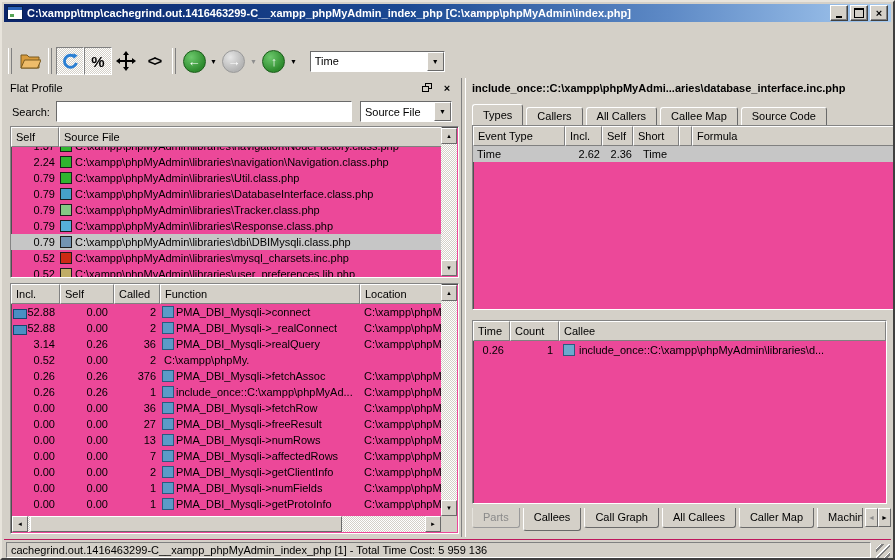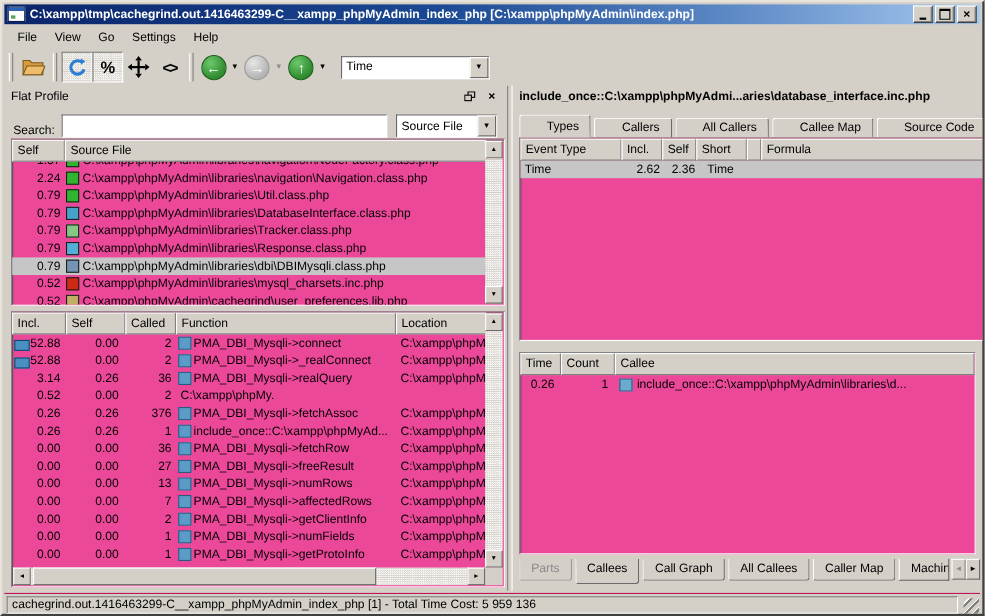--- a/index.html
+++ b/index.html
@@ -44,21 +44,21 @@
   .combo .cval{flex:1;padding:0 4px;white-space:nowrap;overflow:hidden;}
   .combo .cbtn{width:17px;height:100%;background:#d4d0c8;border:1px solid;border-color:#fff #6a6a6a #6a6a6a #fff;
      display:flex;align-items:center;justify-content:center;font-size:7px;box-sizing:border-box;}
   #evcombo{width:135px;margin-left:10px;}
 
   
   #dock{position:absolute;left:2px;top:76px;width:457px;height:459px;}
   #dock-head{height:20px;display:flex;align-items:center;padding:0 6px;}
   #dock-head .dtitle{flex:1;}
   .dicon{width:16px;height:14px;display:flex;align-items:center;justify-content:center;margin-left:4px;font-weight:bold;}
-  #search-row{height:27px;display:flex;align-items:flex-end;padding-left:8px;}
+  #search-row{height:27px;display:flex;align-items:center;padding-left:8px;}
   #search-row label{margin-right:6px;}
   #search-input{width:296px;height:21px;box-sizing:border-box;border:1px solid;border-color:#6a6a6a #fff #fff #6a6a6a;
      background:#fff;font:inherit;padding:0 3px;}
   #group-combo{width:92px;margin-left:8px;}
 
   
   .listbox{position:absolute;background:#ec4899;border:1px solid;border-color:#848484 #fff #fff #848484;
      box-shadow:inset 1px 1px 0 #505050;box-sizing:border-box;overflow:hidden;}
   .hc{background:#d4d0c8;border:1px solid;border-color:#fff #808080 #808080 #fff;box-sizing:border-box;
      height:20px;padding:3px 4px 0 4px;white-space:nowrap;overflow:hidden;}
@@ -104,21 +104,21 @@
   #fn-corner{position:absolute;right:1px;bottom:1px;width:16px;height:16px;background:#d4d0c8;}
 
   
   #splitter{position:absolute;left:459px;top:76px;width:3px;height:459px;border-left:1px solid #808080;border-right:1px solid #fff;}
 
   
   #rp{position:absolute;left:462px;top:76px;width:431px;height:459px;}
   #obj-head{height:22px;font-weight:bold;padding:4px 0 0 8px;white-space:nowrap;overflow:hidden;}
   .tabrow{position:absolute;left:8px;right:4px;display:flex;align-items:flex-end;}
   #tabs-top{top:26px;height:21px;}
-  .tab{height:18px;box-sizing:border-box;padding:2px 10px 0 24px;background:#d4d0c8;border:1px solid;
+  .tab{height:18px;box-sizing:border-box;padding:2px 10px 0 10px;background:#d4d0c8;border:1px solid;
        border-color:#fff #6a6a6a #6a6a6a #fff;border-bottom:none;border-radius:3px 3px 0 0;margin-right:3px;white-space:nowrap;}
   .tab[data-state="active"]{height:21px;padding-top:4px;position:relative;z-index:2;}
   #typesbox{left:8px;top:47px;width:500px;height:185px;}
   .th-event{width:92px;} .th-incl{width:37px;} .th-self{width:31px;} .th-short{width:46px;} .th-gap{width:13px;padding:0;} .th-formula{flex:1;}
   .tt-row{display:flex;height:16px;align-items:center;background:#c6c6c6;white-space:nowrap;}
   .ttc-event{width:92px;padding-left:4px;box-sizing:border-box;flex:none;}
   .ttc-incl{width:37px;text-align:right;padding-right:2px;box-sizing:border-box;flex:none;}
   .ttc-self{width:31px;text-align:right;padding-right:1px;box-sizing:border-box;flex:none;}
   .ttc-short{width:46px;padding-left:10px;box-sizing:border-box;flex:none;}
   .ttc-formula{flex:1;padding-left:14px;}
@@ -163,27 +163,20 @@
         </span>
       <span class="wbtn">
           <span class="g-max"></span>
         </span>
       <span class="wbtn g-close">
           <span>×</span>
         </span>
     </span>
   </div>
 
-  <div id="menubar">
-    <span class="mitem">File</span>
-      <span class="mitem">View</span>
-      <span class="mitem">Go</span>
-      <span class="mitem">Settings</span>
-      <span class="mitem">Help</span>
-  </div>
 
   <div id="toolbar">
     <span class="thandle"></span>
     <span class="tbtn">
       <svg width="22" height="19" viewBox="0 0 22 19">
         <path d="M2 3 L8 3 L10 5 L20 5 L20 16 L2 16 Z" fill="#d89b3c" stroke="#7a5a1e"></path>
         <path d="M2 16 L5.5 8 L22 8 L18.5 16 Z" fill="#eebc6a" stroke="#7a5a1e"></path>
       </svg>
     </span>
     <span class="thandle"></span>
@@ -308,21 +301,21 @@
 
             <div class="fl-row">
               <span class="fl-self">0.52</span>
               <span class="sq" style="background: rgb(204, 42, 20);"></span>
               <span class="fl-file">C:\xampp\phpMyAdmin\libraries\mysql_charsets.inc.php</span>
             </div>
 
             <div class="fl-row">
               <span class="fl-self">0.52</span>
               <span class="sq" style="background: rgb(192, 174, 102);"></span>
-              <span class="fl-file">C:\xampp\phpMyAdmin\cachegrind\user_preferences.lib.php</span>
+              <span class="fl-file">C:\xampp\phpMyAdmin\libraries\user_preferences.lib.php</span>
             </div>
 
         </div>
       </div>
       <div class="vsb">
         <span class="sbtn">
             <span>▲</span>
           </span>
         <span class="mid track">
             <span class="vthumb" style="top:7px;height:22px"></span>

